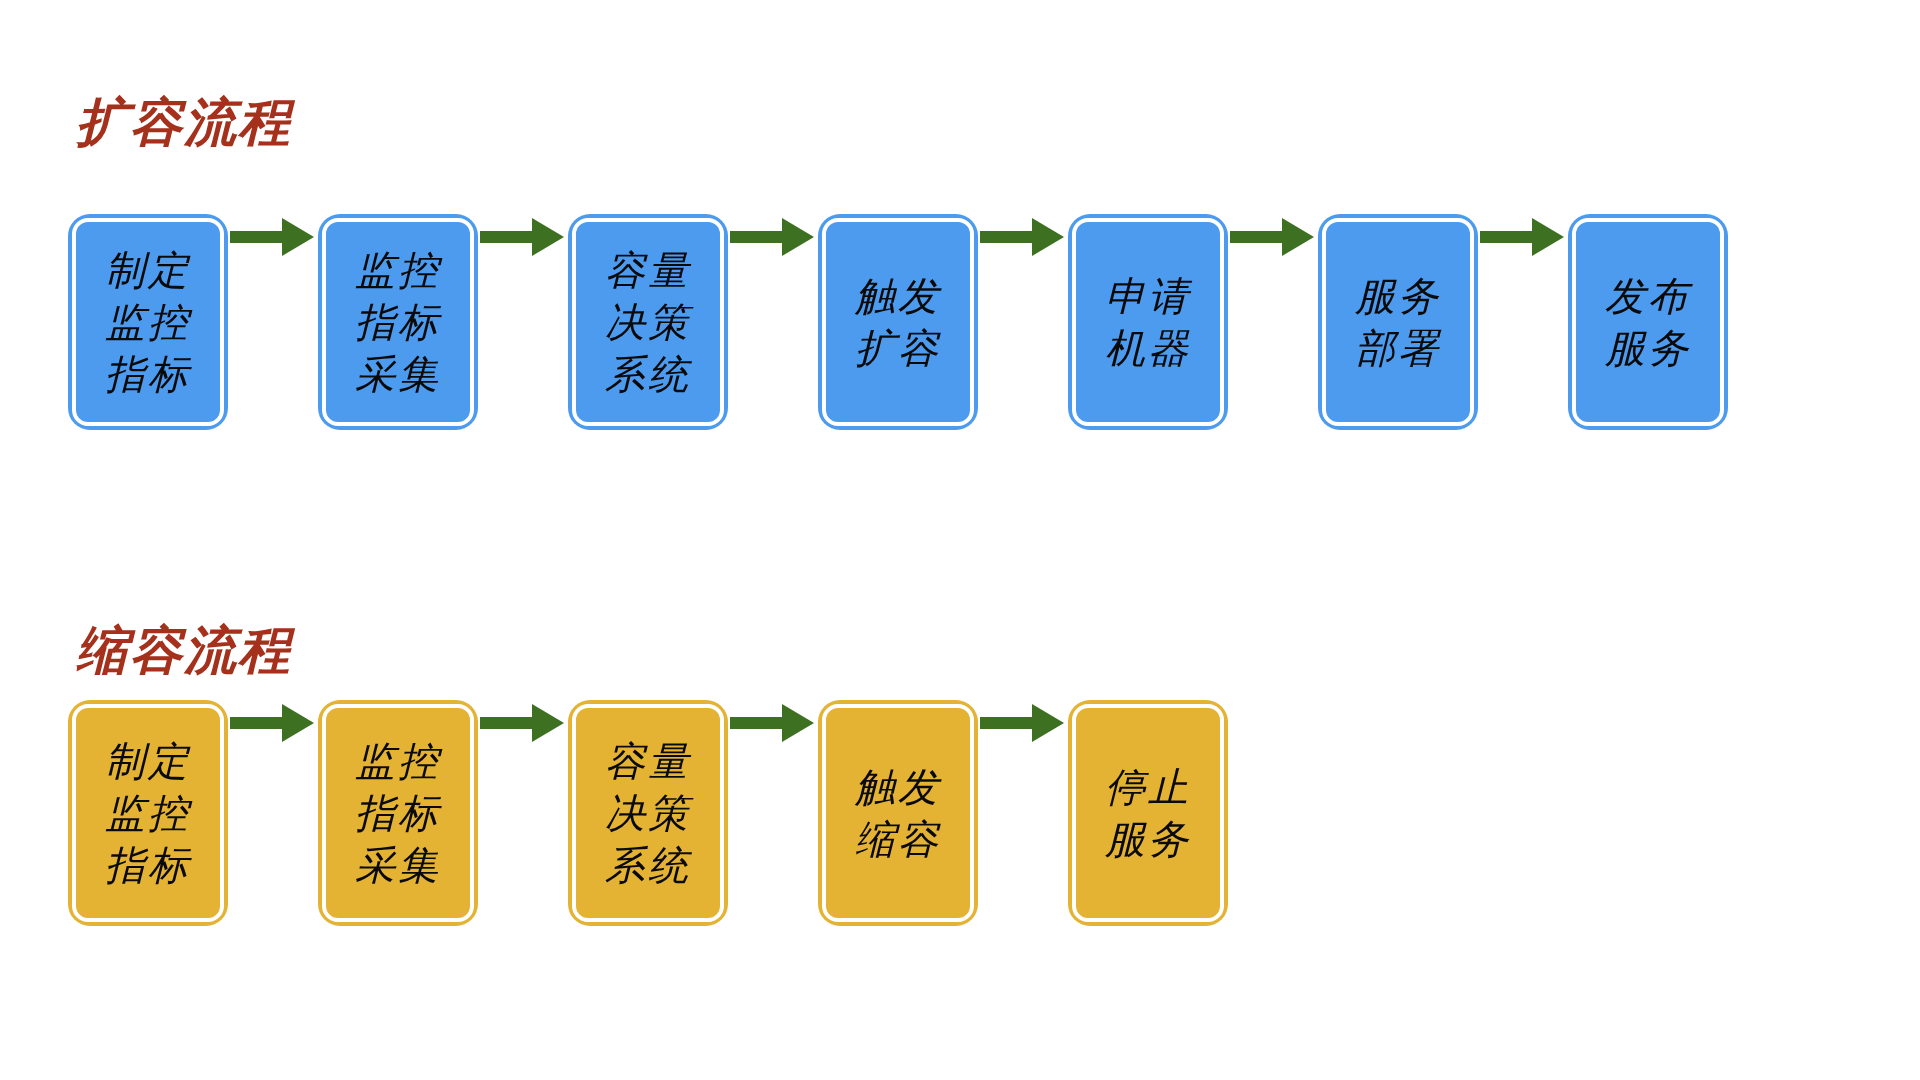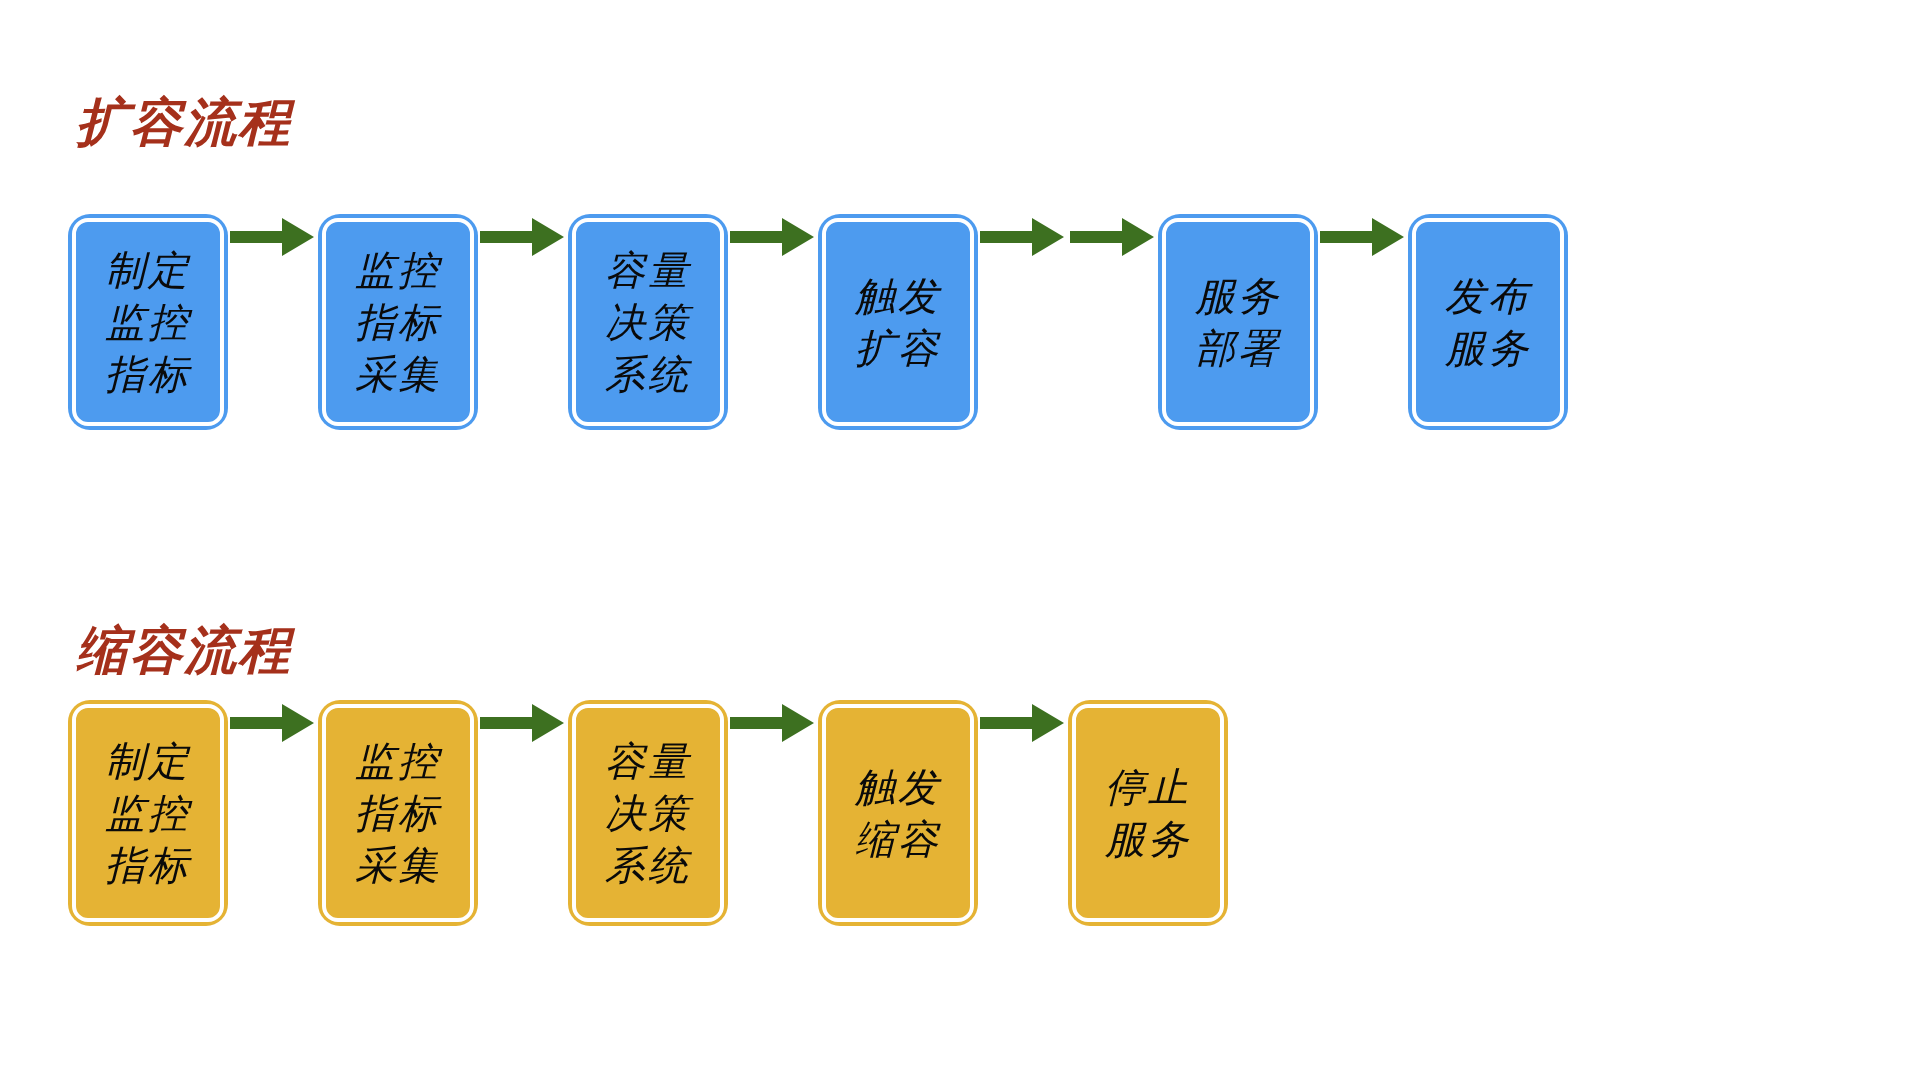--- a/index.html
+++ b/index.html
@@ -150,20 +150,26 @@
       <div class="node blue">
         <span class="node-label">触发
 扩容</span>
       </div>
     </div>
 
     <svg class="arrow arrow-gap-wide" viewBox="0 0 86 46">
       <path d="M0 17 L52 17 L52 4 L84 23 L52 42 L52 29 L0 29 Z" fill="#3D7020"></path>
     </svg>
 
+    <div class="node-outer blue">
+      <div class="node blue">
+        <span class="node-label">申请
+机器</span>
+      </div>
+    </div>
 
     <svg class="arrow" viewBox="0 0 86 46">
       <path d="M0 17 L52 17 L52 4 L84 23 L52 42 L52 29 L0 29 Z" fill="#3D7020"></path>
     </svg>
 
     <div class="node-outer blue">
       <div class="node blue">
         <span class="node-label">服务
 部署</span>
       </div>

